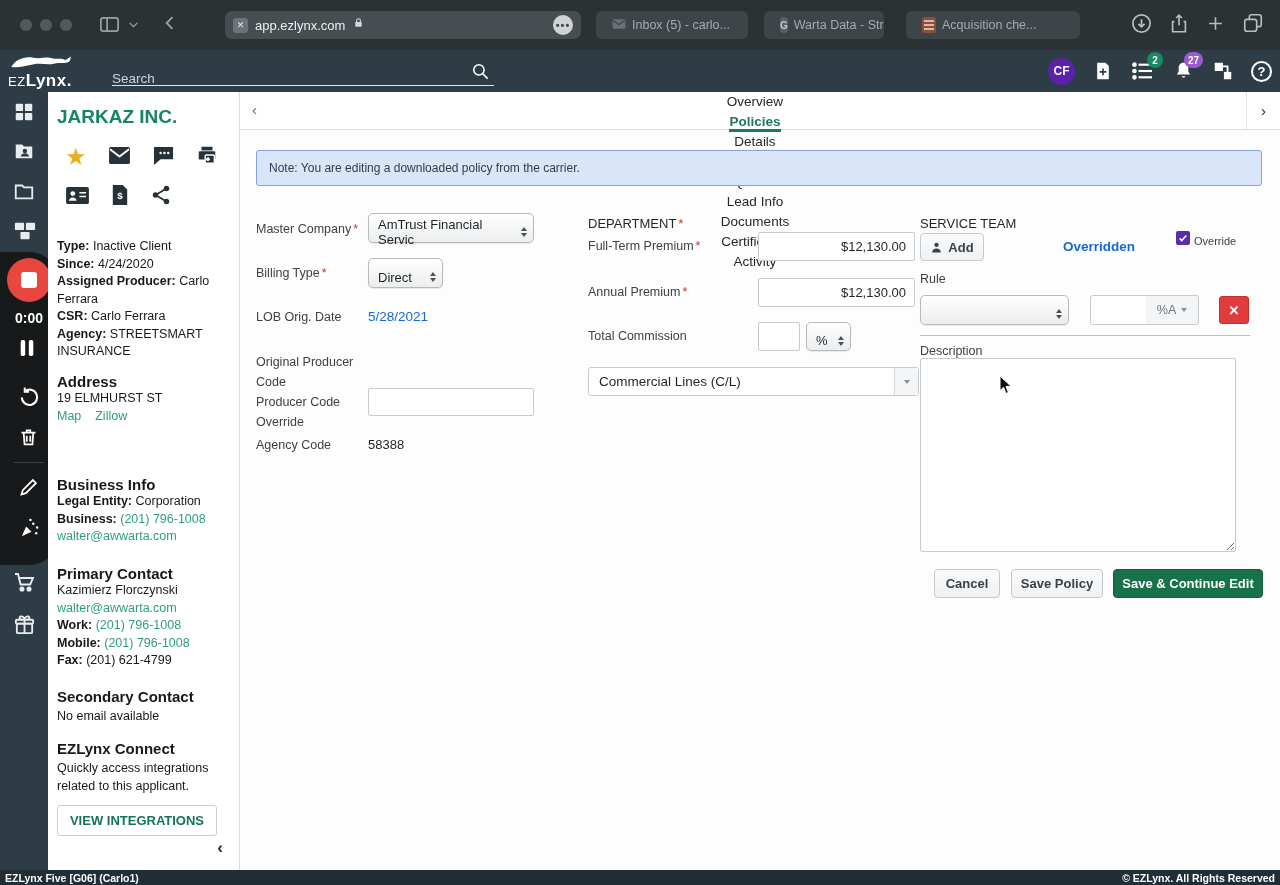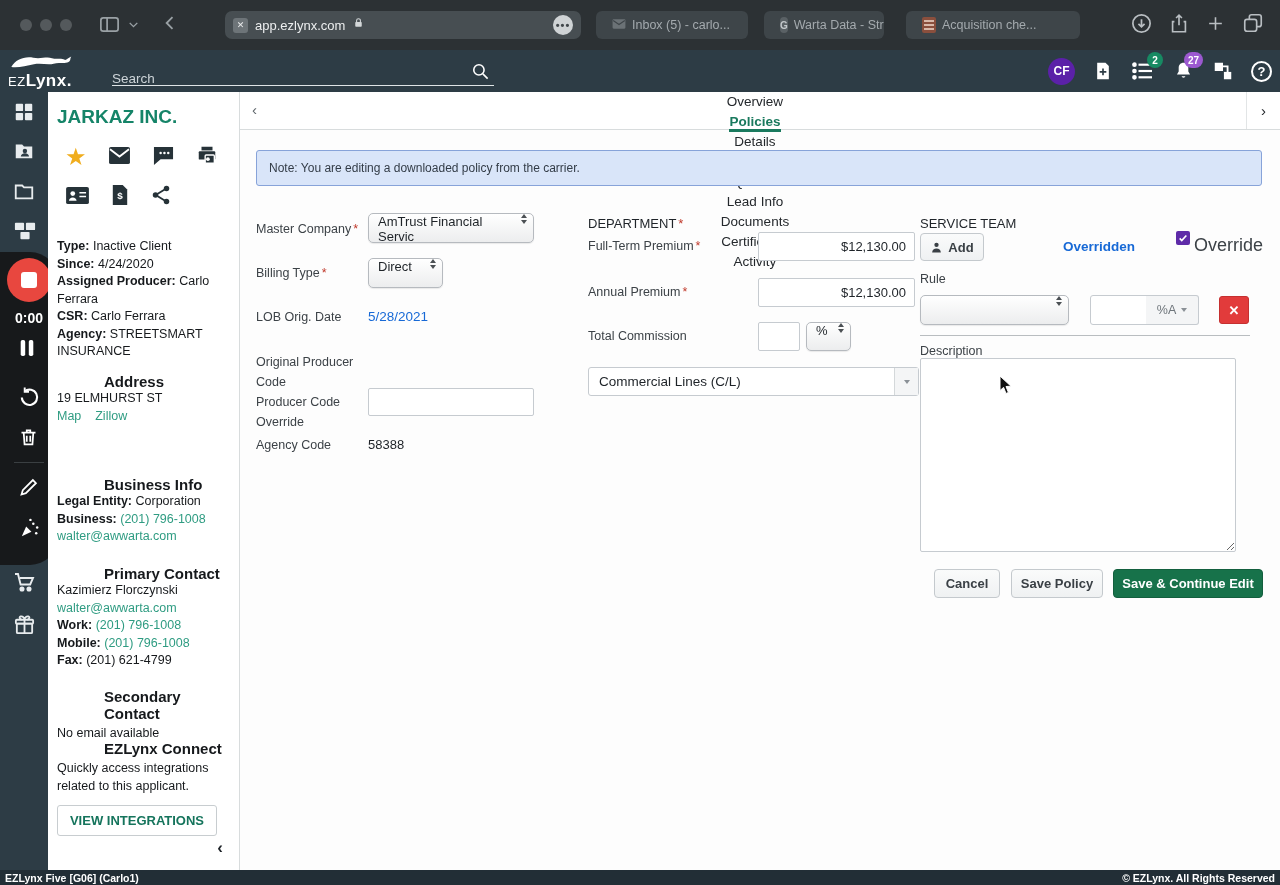--- a/index.html
+++ b/index.html
@@ -63,21 +63,21 @@
   .rec-div { width:30px; height:1px; background:#3a3f42; margin-top:14px; }
 
   
   #sidebar { left:48px; top:92px; width:192px; height:778px; background:#fff; border-right:1px solid #d8dcdd;
     color:#16191c; }
   #sidebar .pad { position:absolute; left:9px; right:16px; }
   .client-name { font-size:19px; font-weight:bold; color:#158468; }
   .icons-row { display:flex; gap:21px; align-items:center; }
   .kv { font-size:12.5px; line-height:17.5px; }
   .kv b { font-weight:bold; }
-  .sec-h { font-size:15px; font-weight:bold;margin-left:47px; }
+  .sec-h { font-size:15px; font-weight:bold; }
   .teal { color:#2f9c82; }
   .body-t { font-size:12.5px; line-height:17.5px; }
   #view-int { border:1px solid #c8cdd0; border-radius:3px; background:#fff; color:#15745c;
     font-weight:bold; font-size:13px; height:31px; width:160px; font-family:inherit; }
   #sb-scroll { left:232px; top:8px; width:5px; height:722px; background:#9fa8a3; border-radius:3px; }
   .collapse { right:16px; bottom:12px; font-size:17px; font-weight:bold; color:#1e2328; }
 
   
   #main { left:240px; top:92px; width:1040px; height:778px; background:#fdfdfd; }
   #tabbar { left:0; top:0; width:1040px; height:38px; background:#fff; border-bottom:1px solid #d8dcdd; }
@@ -88,21 +88,21 @@
   #tab-next { right:0; top:0; width:34px; height:37px; border-left:1px solid #e2e5e6; display:flex; align-items:center; justify-content:center; color:#24282c; font-size:15px; }
 
   #note-banner { left:16px; top:58px; width:1006px; height:36px; background:#d9e5f9; border:1px solid #87a3d9;
     border-radius:3px; display:flex; align-items:center; padding-left:12px; font-size:12px; color:#333c47; }
 
   .flabel { font-size:12.5px; color:#3c4247; }
   .req { color:#c0392b; margin-left:2px; }
   .sec-hdr { font-size:13px; font-weight:normal; color:#1f2429; }
   .tinput { border:1px solid #c6cbd0; border-radius:2px; background:#fff; font-family:inherit; font-size:13px; color:#1e2328; }
   .mac-select { border:1px solid #b6babf; border-radius:5px; background:linear-gradient(#ffffff,#ecedee);
-    display:flex; padding:0 6px 0 9px; font-size:13px; color:#1e2328;
+    display:flex; align-items:center; padding:8px 6px 0 9px; font-size:13px; color:#1e2328;
     box-shadow:0 1px 1px rgba(0,0,0,.08); }
   .stepper { margin-left:auto; display:flex; flex-direction:column; gap:2px; padding-left:6px; }
   .tri-up { width:0; height:0; border-left:3.5px solid transparent; border-right:3.5px solid transparent; border-bottom:4.5px solid #4b5054; }
   .tri-down { width:0; height:0; border-left:3.5px solid transparent; border-right:3.5px solid transparent; border-top:4.5px solid #4b5054; }
   .combo { border:1px solid #c6cbd0; border-radius:3px; background:#fff; display:flex; align-items:stretch; font-size:13.5px; color:#1e2328; }
   .combo .txt { flex:1; display:flex; align-items:center; padding-left:10px; }
   .combo .arrow { width:24px; border-left:1px solid #d4d8da; background:#f4f5f6; display:flex; align-items:center; justify-content:center; }
   .blue-link { color:#1769d6; font-size:13.5px; }
   .btn-light { background:linear-gradient(#fafbfb,#eff1f2); border:1px solid #c4c9cd; border-radius:4px;
     color:#3a4045; font-weight:bold; font-size:13px; font-family:inherit; }
@@ -498,21 +498,21 @@
     </button>
 
     <span class="abs" style="left:823px;top:147px;font-size:13.5px;font-weight:bold;color:#1769d6">Overridden</span>
 
     <span class="abs" style="left:936px;top:139px;display:flex;align-items:flex-start;gap:4px">
       <span class="chk">
         <svg width="10" height="10" viewBox="0 0 24 24" fill="none" stroke="#fff" stroke-width="4">
             <path d="M4 13l5 5L20 6"></path>
           </svg>
         </span>
-      <span style="font-size:18px;color:#3c4247;position:relative;top:4px">Override</span>
+      <span style="font-size:11px;color:#3c4247;position:relative;top:4px">Override</span>
     </span>
 
     <span class="flabel abs" style="left:680px;top:180px">Rule</span>
 
     <div class="mac-select abs" style="left:680px;top:203px;width:149px;height:30px">
       <span></span>
       <span class="stepper">
           <i class="tri-up"></i>
           <i class="tri-down"></i>
         </span>

